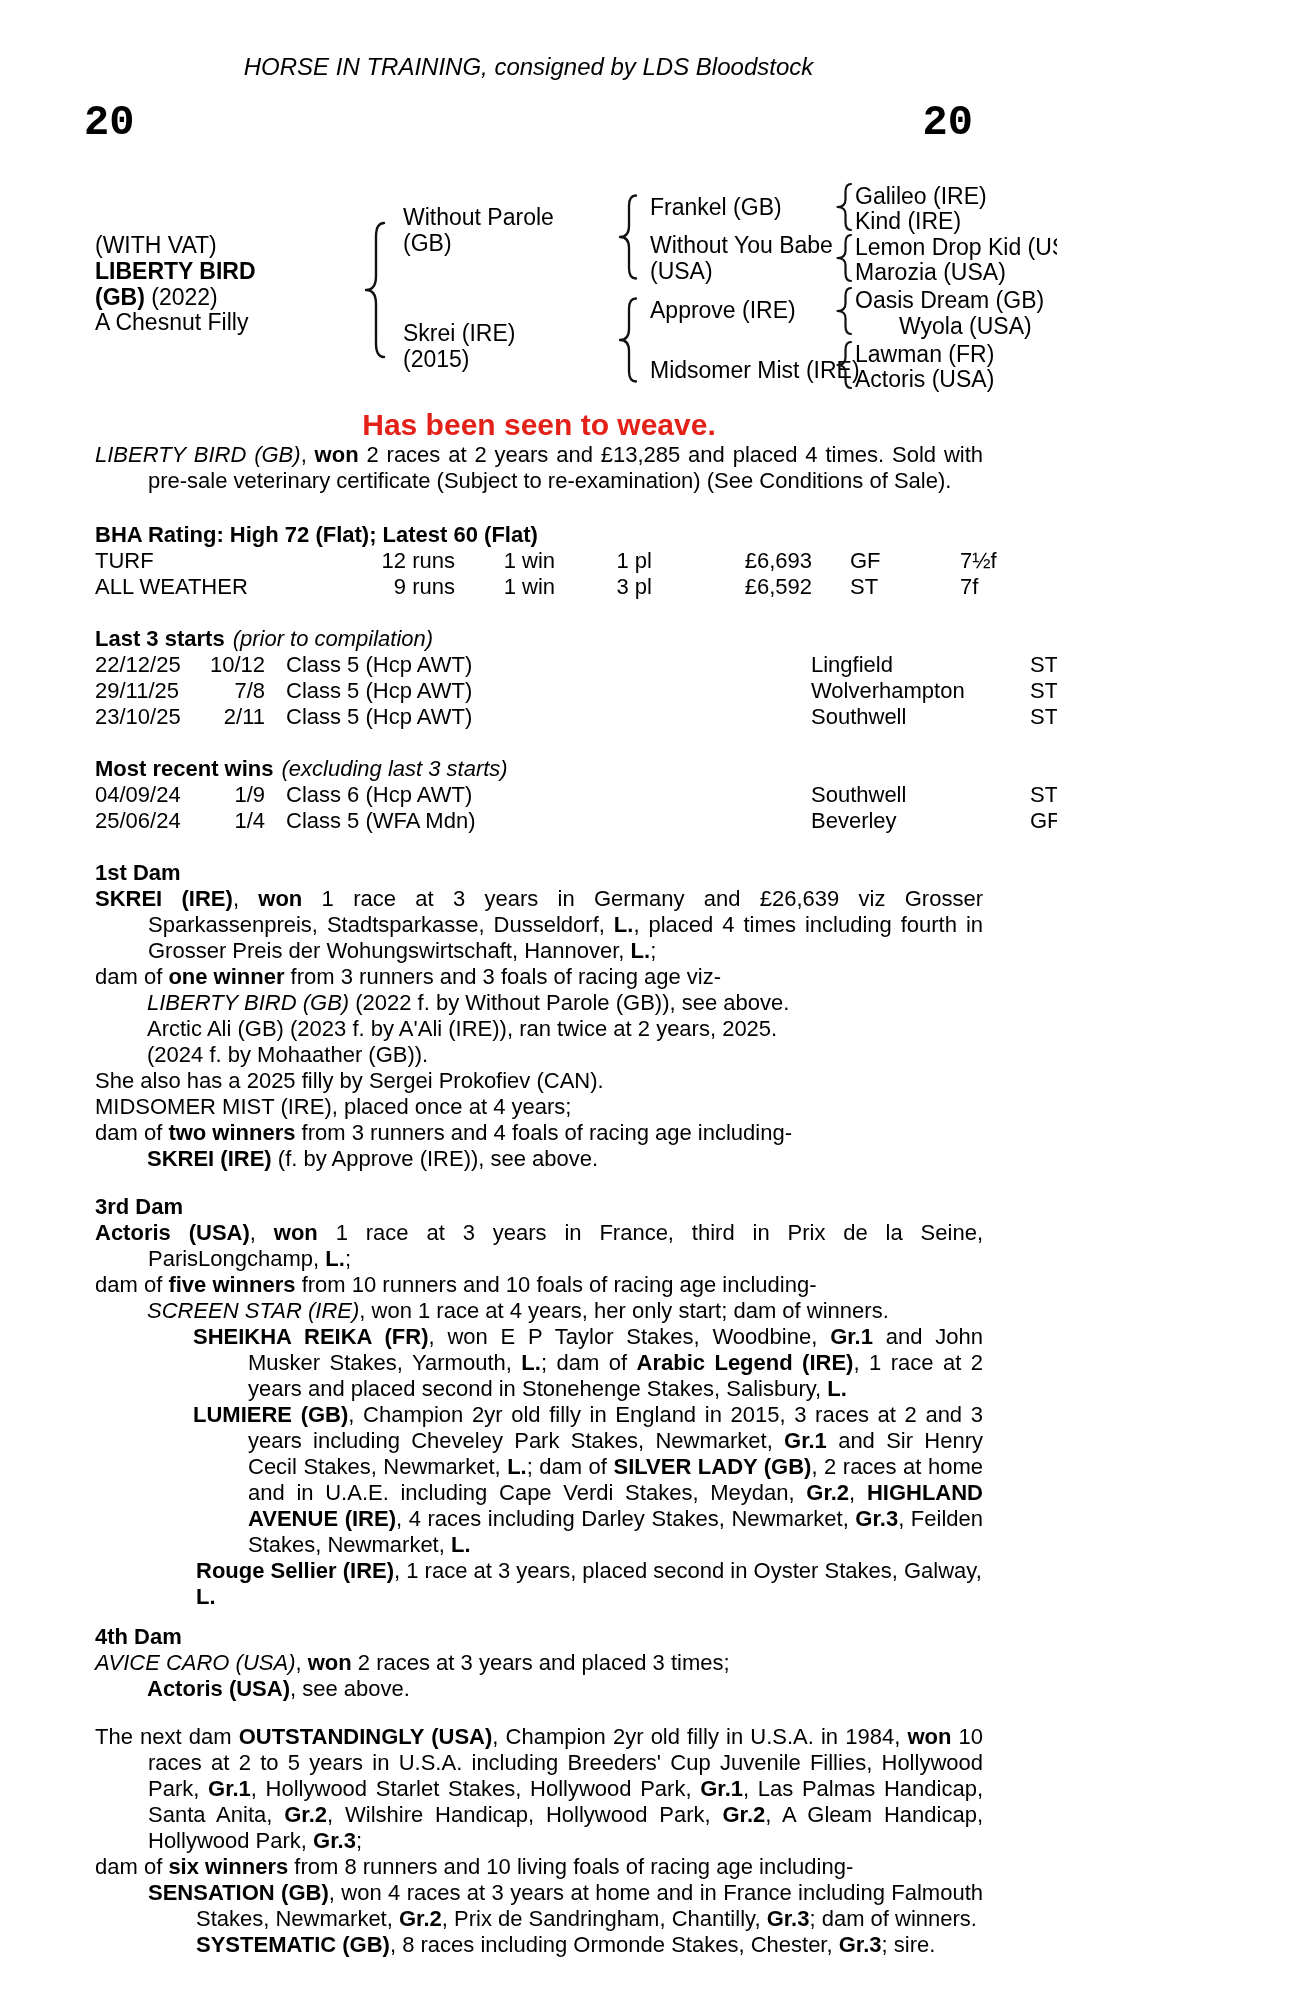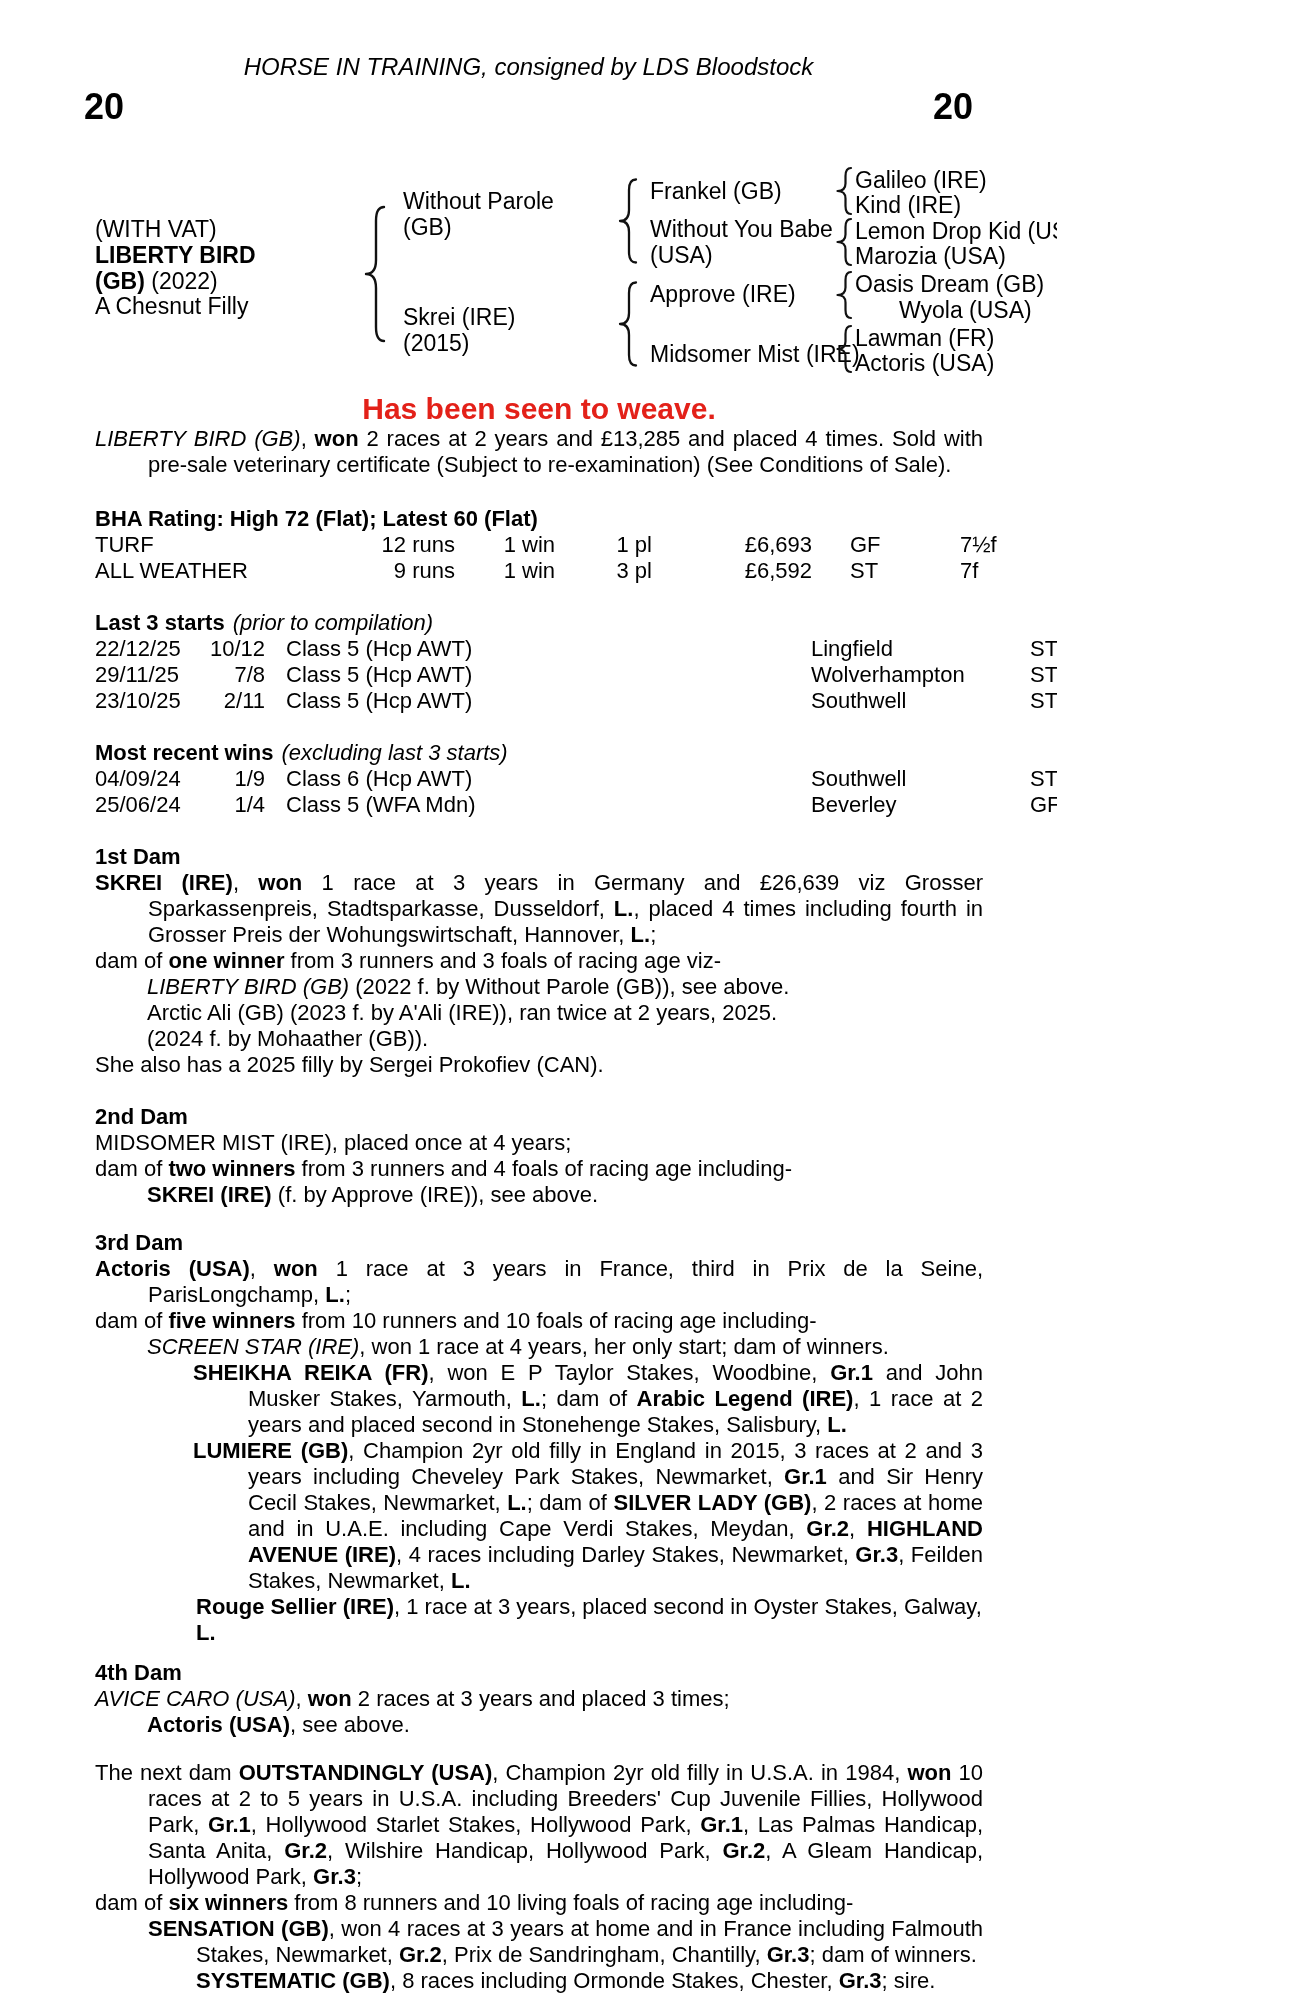--- a/index.html
+++ b/index.html
@@ -1,20 +1,20 @@
 <!DOCTYPE html>
 <html><head>
 <meta charset="utf-8">
 <style>
   html,body{margin:0;padding:0;background:#fff;}
   .page{position:relative;width:1057px;height:2000px;background:#fff;color:#000;
         font-family:"Liberation Sans",sans-serif;font-size:22px;overflow:hidden;}
   .title{padding-top:52px;text-align:center;font-style:italic;font-size:24px;line-height:30px;}
-  .lots{display:flex;justify-content:space-between;padding:0 84px;margin-top:2px;
-        font-weight:700;font-size:36px;line-height:46px;}
+  .lots{display:flex;justify-content:space-between;padding:0 84px;margin-top:18px;
+        font-weight:700;font-size:42px;line-height:46px;font-family:Liberation Mono, monospace;}
   
   .ped{position:relative;height:250px;font-size:23px;line-height:25px;white-space:nowrap;}
   .ped > div{position:absolute;}
   .brace{position:absolute;}
   .brace svg{display:block;}
   .b{font-weight:700;}
   .r-b{font-weight:700;}
   .r-i{font-style:italic;}
   
   .content{padding:0 74px 0 95px;line-height:26px;}
@@ -192,21 +192,20 @@
       </div>
 
     <div class="h1 mt26">1st Dam</div>
     <div class="para mt0"><span class="r-b">SKREI (IRE)</span><span>, </span><span class="r-b">won</span><span> 1 race at 3 years in Germany and £26,639 viz Grosser Sparkassenpreis, Stadtsparkasse, Dusseldorf, </span><span class="r-b">L.</span><span>, placed 4 times including fourth in Grosser Preis der Wohungswirtschaft, Hannover, </span><span class="r-b">L.</span><span>;</span></div>
     <div class="line"><span>dam of </span><span class="r-b">one winner</span><span> from 3 runners and 3 foals of racing age viz-</span></div>
     <div class="line ind1"><span class="r-i">LIBERTY BIRD (GB)</span><span> (2022 f. by Without Parole (GB)), see above.</span></div>
     <div class="line ind1"><span>Arctic Ali (GB) (2023 f. by A'Ali (IRE)), ran twice at 2 years, 2025.</span></div>
     <div class="line ind1"><span>(2024 f. by Mohaather (GB)).</span></div>
     <div class="line"><span>She also has a 2025 filly by Sergei Prokofiev (CAN).</span></div>
 
-    <div class="h1 mt26">2nd Dam</div>
     <div class="line"><span>MIDSOMER MIST (IRE), placed once at 4 years;</span></div>
     <div class="line"><span>dam of </span><span class="r-b">two winners</span><span> from 3 runners and 4 foals of racing age including-</span></div>
     <div class="line ind1"><span class="r-b">SKREI (IRE)</span><span> (f. by Approve (IRE)), see above.</span></div>
 
     <div class="h1 mt22">3rd Dam</div>
     <div class="para mt0"><span class="r-b">Actoris (USA)</span><span>, </span><span class="r-b">won</span><span> 1 race at 3 years in France, third in Prix de la Seine, ParisLongchamp, </span><span class="r-b">L.</span><span>;</span></div>
     <div class="line"><span>dam of </span><span class="r-b">five winners</span><span> from 10 runners and 10 foals of racing age including-</span></div>
     <div class="line ind1"><span class="r-i">SCREEN STAR (IRE)</span><span>, won 1 race at 4 years, her only start; dam of winners.</span></div>
     <div class="ind2"><span class="r-b">SHEIKHA REIKA (FR)</span><span>, won E P Taylor Stakes, Woodbine, </span><span class="r-b">Gr.1</span><span> and John Musker Stakes, Yarmouth, </span><span class="r-b">L.</span><span>; dam of </span><span class="r-b">Arabic Legend (IRE)</span><span>, 1 race at 2 years and placed second in Stonehenge Stakes, Salisbury, </span><span class="r-b">L.</span></div>
     <div class="ind2"><span class="r-b">LUMIERE (GB)</span><span>, Champion 2yr old filly in England in 2015, 3 races at 2 and 3 years including Cheveley Park Stakes, Newmarket, </span><span class="r-b">Gr.1</span><span> and Sir Henry Cecil Stakes, Newmarket, </span><span class="r-b">L.</span><span>; dam of </span><span class="r-b">SILVER LADY (GB)</span><span>, 2 races at home and in U.A.E. including Cape Verdi Stakes, Meydan, </span><span class="r-b">Gr.2</span><span>, </span><span class="r-b">HIGHLAND AVENUE (IRE)</span><span>, 4 races including Darley Stakes, Newmarket, </span><span class="r-b">Gr.3</span><span>, Feilden Stakes, Newmarket, </span><span class="r-b">L.</span></div>

